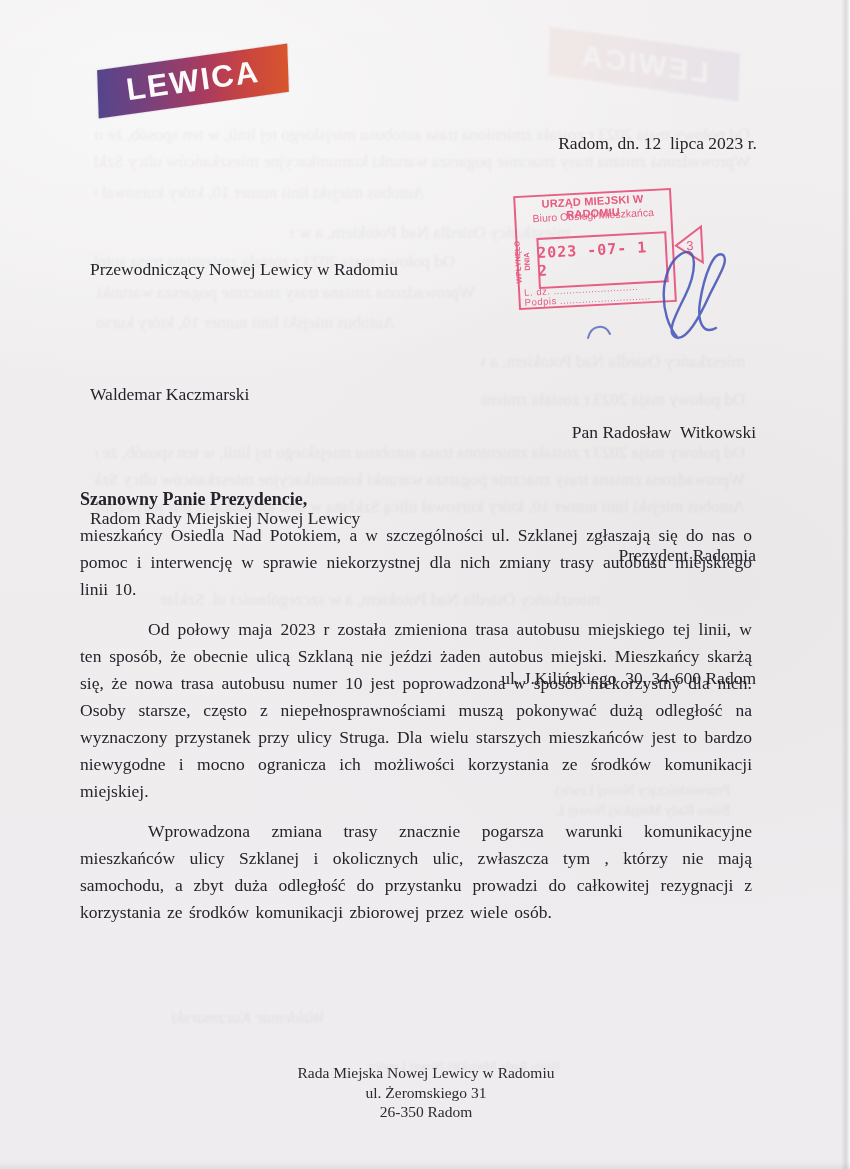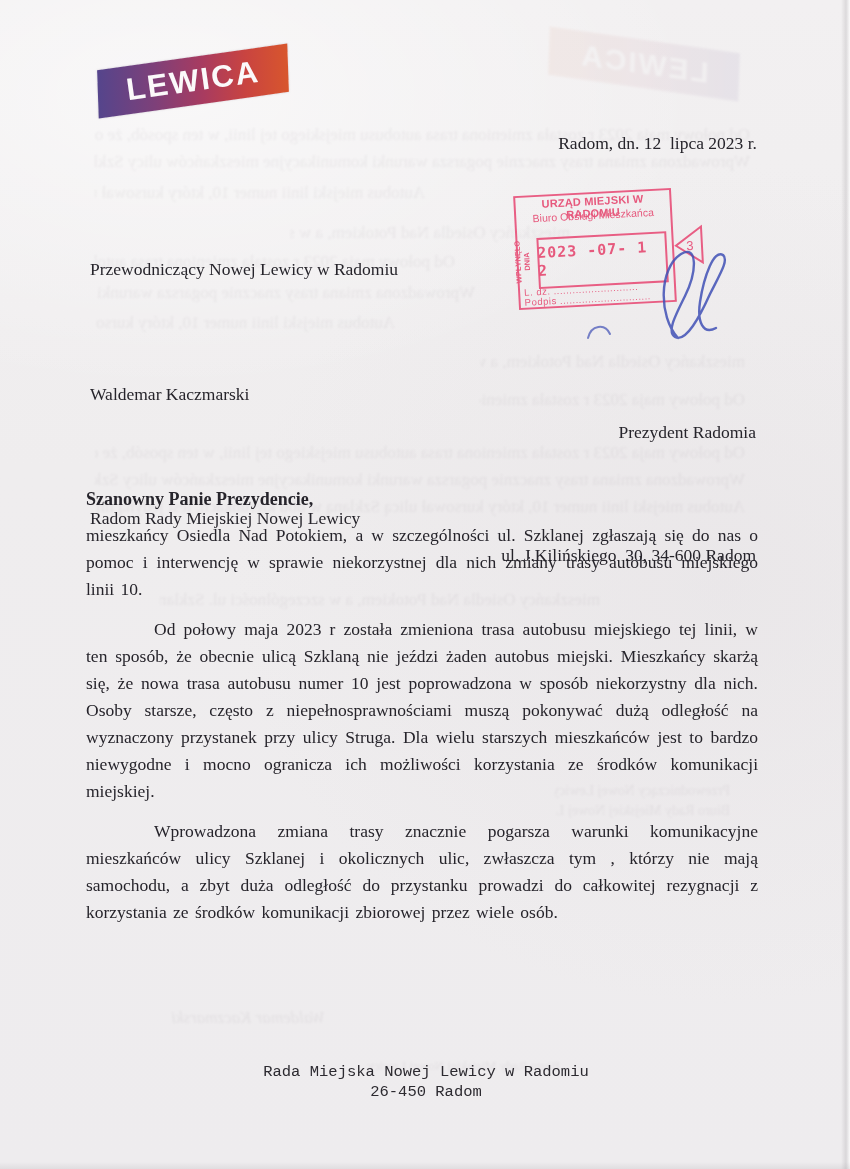--- a/index.html
+++ b/index.html
@@ -60,29 +60,29 @@
     transform:rotate(-90deg);text-align:center;font-size:7.5px;line-height:8.5px;font-weight:700;}
   .stamp .ldz{position:absolute;left:6px;top:91px;font-size:9.5px;letter-spacing:.5px;}
   .stamp .podpis{position:absolute;left:6px;top:101px;font-size:9.5px;letter-spacing:.5px;}
   .stamp svg.tri{position:absolute;right:-32px;top:38px;}
 
   
   .signature{position:absolute;left:640px;top:236px;pointer-events:none;}
   .pen-arc{position:absolute;left:585px;top:322px;pointer-events:none;}
 
   
-  .content{position:absolute;left:86px;top:489px;width:672px;}
+  .content{position:absolute;left:80px;top:489px;width:672px;}
   .salutation{font-size:18px;font-weight:700;margin:0 0 12px 0;}
   .content p{font-size:17.5px;line-height:27px;margin:0 0 13px 0;
     text-align:justify;word-spacing:2px;}
   .content p.indent{text-indent:68px;}
 
   
   .footer{position:absolute;left:90px;top:1063px;width:672px;text-align:center;
-    font-family:Liberation Mono, monospace;font-size:15.5px;line-height:19.5px;color:#2c2a30;}
+    font-family:Liberation Serif, serif;font-size:15.5px;line-height:19.5px;color:#2c2a30;}
 </style>
 </head>
 <body>
 
 <div class="page">
 
   <div class="bleed-logo">LEWICA</div>
   <div class="bleed" style="left:95px;top:125px;width:655px;">Od połowy maja 2023 r została zmieniona trasa autobusu miejskiego tej linii, w ten sposób, że obecnie ulicą Szklaną nie jeździ żaden autobus miejski. Mieszkańcy skarżą się, że nowa trasa autobusu numer 10 jest poprowadzona w sposób niekorzystny dla nich. Osoby starsze, często z niepełnosprawnościami muszą pokonywać dużą odległość na wyznaczony przystanek przy ulicy Struga. Dla wielu starszych mieszkańców jest to bardzo niewygodne i mocno ogranicza ich możliwości korzystania ze środków komunikacji miejskiej.</div>
   <div class="bleed" style="left:95px;top:152px;width:655px;">Wprowadzona zmiana trasy znacznie pogarsza warunki komunikacyjne mieszkańców ulicy Szklanej i okolicznych ulic, zwłaszcza tym , którzy nie mają samochodu, a zbyt duża odległość do przystanku prowadzi do całkowitej rezygnacji z korzystania ze środków komunikacji zbiorowej przez wiele osób.</div>
   <div class="bleed" style="left:95px;top:183px;width:330px;">Autobus miejski linii numer 10, który kursował ulicą Szklaną w obu kierunkach, jest jedyną linią łączącą mieszkańców pobliskich ulic z dworcem PKP oraz z centrum miasta.</div>
@@ -132,31 +132,33 @@
   </div>
 
   <svg class="signature" width="115" height="108" viewBox="0 0 115 108">
     <path d="M38 102 C 18 80, 19 32, 41 18 C 58 8, 57 36, 45 60 C 34 82, 27 96, 35 101 C 46 107, 60 80, 70 58 C 80 38, 89 24, 83 19 C 74 13, 64 40, 60 66 C 57 86, 63 99, 76 92" fill="none" stroke="#4050b5" stroke-width="2.4" stroke-linecap="round" opacity="0.85"></path>
   </svg>
   <svg class="pen-arc" width="28" height="18" viewBox="0 0 28 18">
     <path d="M3 16 C 6 3, 20 1, 25 12" fill="none" stroke="#4050b5" stroke-width="2" stroke-linecap="round" opacity="0.7"></path>
   </svg>
 
   <div class="recipient">
+    <div>Pan Radosław  Witkowski</div>
     <div>Prezydent Radomia</div>
     <div>ul. J.Kilińskiego  30, 34-600 Radom</div>
   </div>
 
   <div class="content">
     <div class="salutation">Szanowny Panie Prezydencie,</div>
     <p>mieszkańcy Osiedla Nad Potokiem, a w szczególności ul. Szklanej zgłaszają się do nas o pomoc i interwencję w sprawie niekorzystnej dla nich zmiany trasy autobusu miejskiego linii 10.</p>
     <p class="indent">Od połowy maja 2023 r została zmieniona trasa autobusu miejskiego tej linii, w ten sposób, że obecnie ulicą Szklaną nie jeździ żaden autobus miejski. Mieszkańcy skarżą się, że nowa trasa autobusu numer 10 jest poprowadzona w sposób niekorzystny dla nich. Osoby starsze, często z niepełnosprawnościami muszą pokonywać dużą odległość na wyznaczony przystanek przy ulicy Struga. Dla wielu starszych mieszkańców jest to bardzo niewygodne i mocno ogranicza ich możliwości korzystania ze środków komunikacji miejskiej.</p>
     <p class="indent">Wprowadzona zmiana trasy znacznie pogarsza warunki komunikacyjne mieszkańców ulicy Szklanej i okolicznych ulic, zwłaszcza tym , którzy nie mają samochodu, a zbyt duża odległość do przystanku prowadzi do całkowitej rezygnacji z korzystania ze środków komunikacji zbiorowej przez wiele osób.</p>
   </div>
 
   <div class="footer">
     <div>Rada Miejska Nowej Lewicy w Radomiu</div>
-    <div>26-450 Radom</div>
+    <div>ul. Żeromskiego 31</div>
+    <div>26-350 Radom</div>
   </div>
 
   <div class="scan-edge-right"></div>
   <div class="scan-edge-bottom"></div>
 </div>
 
 </body></html>

